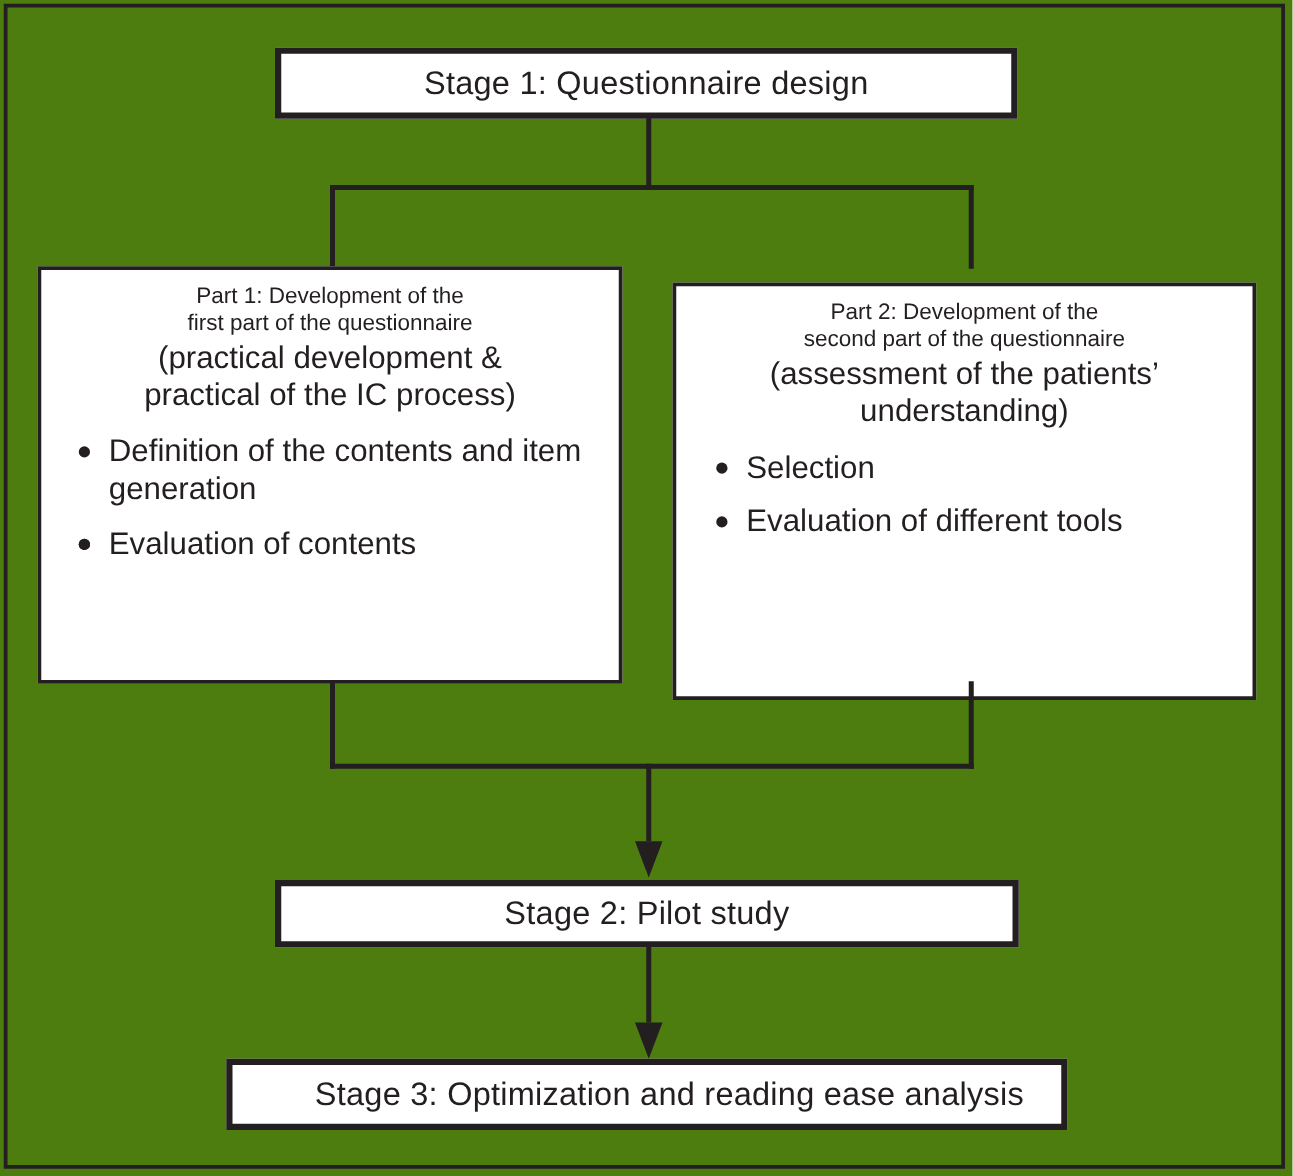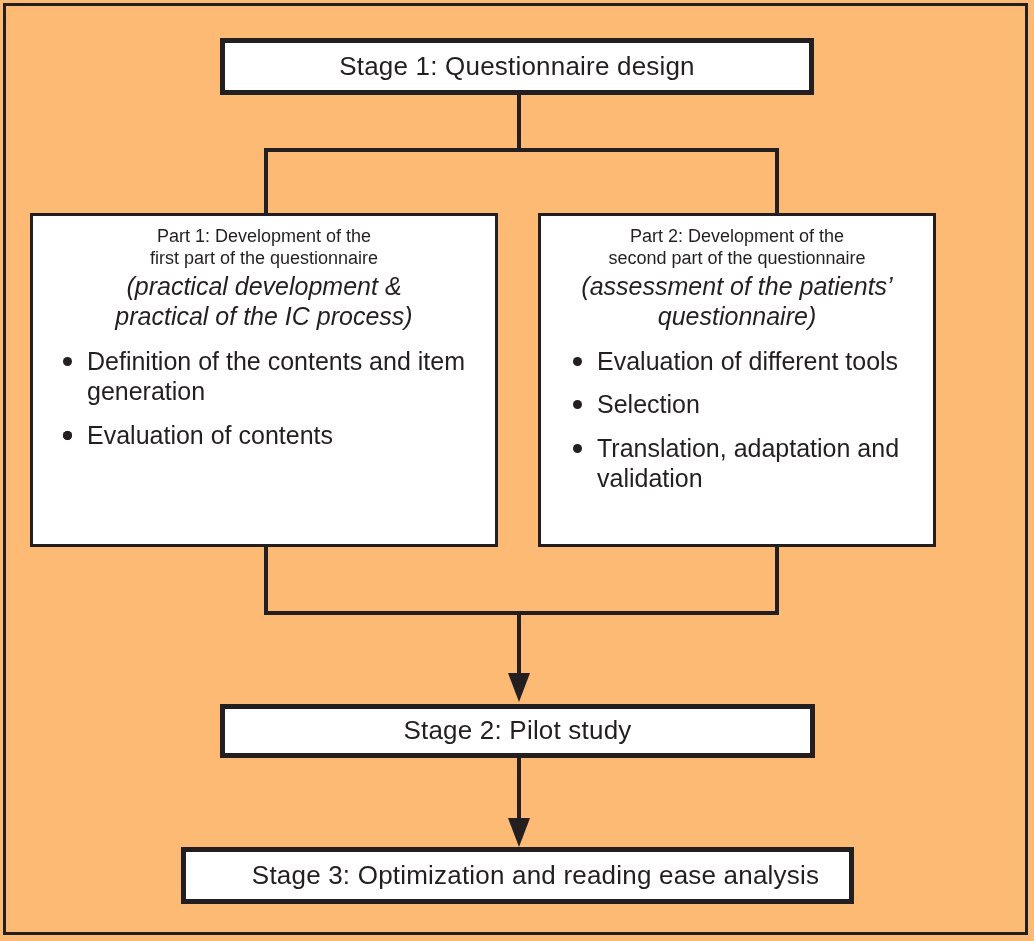--- a/index.html
+++ b/index.html
@@ -9,21 +9,21 @@
     background: #ffffff;
   }
   body {
     font-family: "Liberation Sans", sans-serif;
     color: #1a1a1a;
   }
   #canvas {
     position: relative;
     width: 1034px;
     height: 941px;
-    background: #fdba74;
+    background: #4d7c0f;
     overflow: hidden;
   }
   
   .frame {
     position: absolute;
     left: 3px;
     top: 3px;
     width: 1025px;
     height: 932px;
     border: 3px solid #231f20;
@@ -55,33 +55,32 @@
 
   
   .part {
     position: absolute;
     background: #ffffff;
     border: 3px solid #231f20;
     box-sizing: border-box;
     padding: 10px 12px 8px 12px;
   }
   #part1 { left: 30px;  top: 213px; width: 468px; height: 334px; }
-  #part2 { left: 538px; top: 213px; width: 398px; height: 334px; }
+  #part2 { left: 538px; top: 226px; width: 467px; height: 334px; }
 
   .part-heading {
     text-align: center;
     font-size: 18px;
     line-height: 1.22;
     color: #231f20;
   }
   .part-sub {
     text-align: center;
     font-size: 25px;
     line-height: 1.22;
-    font-style: italic;
     color: #231f20;
     margin-top: 1px;
   }
   .part-bullets {
     list-style: none;
     margin: 14px 0 0 0;
     padding: 0 0 0 16px;
   }
   #part2 .part-bullets { padding-left: 18px; }
   .part-bullets li {
@@ -177,34 +176,30 @@
     </ul>
   </div>
 
   <div class="part" id="part2">
     <div class="part-heading">
       <div>Part 2: Development of the</div>
       <div>second part of the questionnaire</div>
     </div>
     <div class="part-sub">
       <div>(assessment of the patients’</div>
-      <div>questionnaire)</div>
+      <div>understanding)</div>
     </div>
     <ul class="part-bullets">
       <li>
         <span class="bullet-dot"></span>
+        <span>Selection</span>
+      </li>
+      <li>
+        <span class="bullet-dot"></span>
         <span>Evaluation of different tools</span>
-      </li>
-      <li>
-        <span class="bullet-dot"></span>
-        <span>Selection</span>
-      </li>
-      <li>
-        <span class="bullet-dot"></span>
-        <span>Translation, adaptation and validation</span>
       </li>
     </ul>
   </div>
 
   <div class="conn conn-v" id="c-merge-left"></div>
   <div class="conn conn-v" id="c-merge-right"></div>
   <div class="conn conn-h" id="c-merge-bar"></div>
   <div class="conn conn-v" id="c-merge-down"></div>
   <div class="arrowhead" id="arrow-to-stage2"></div>
 

